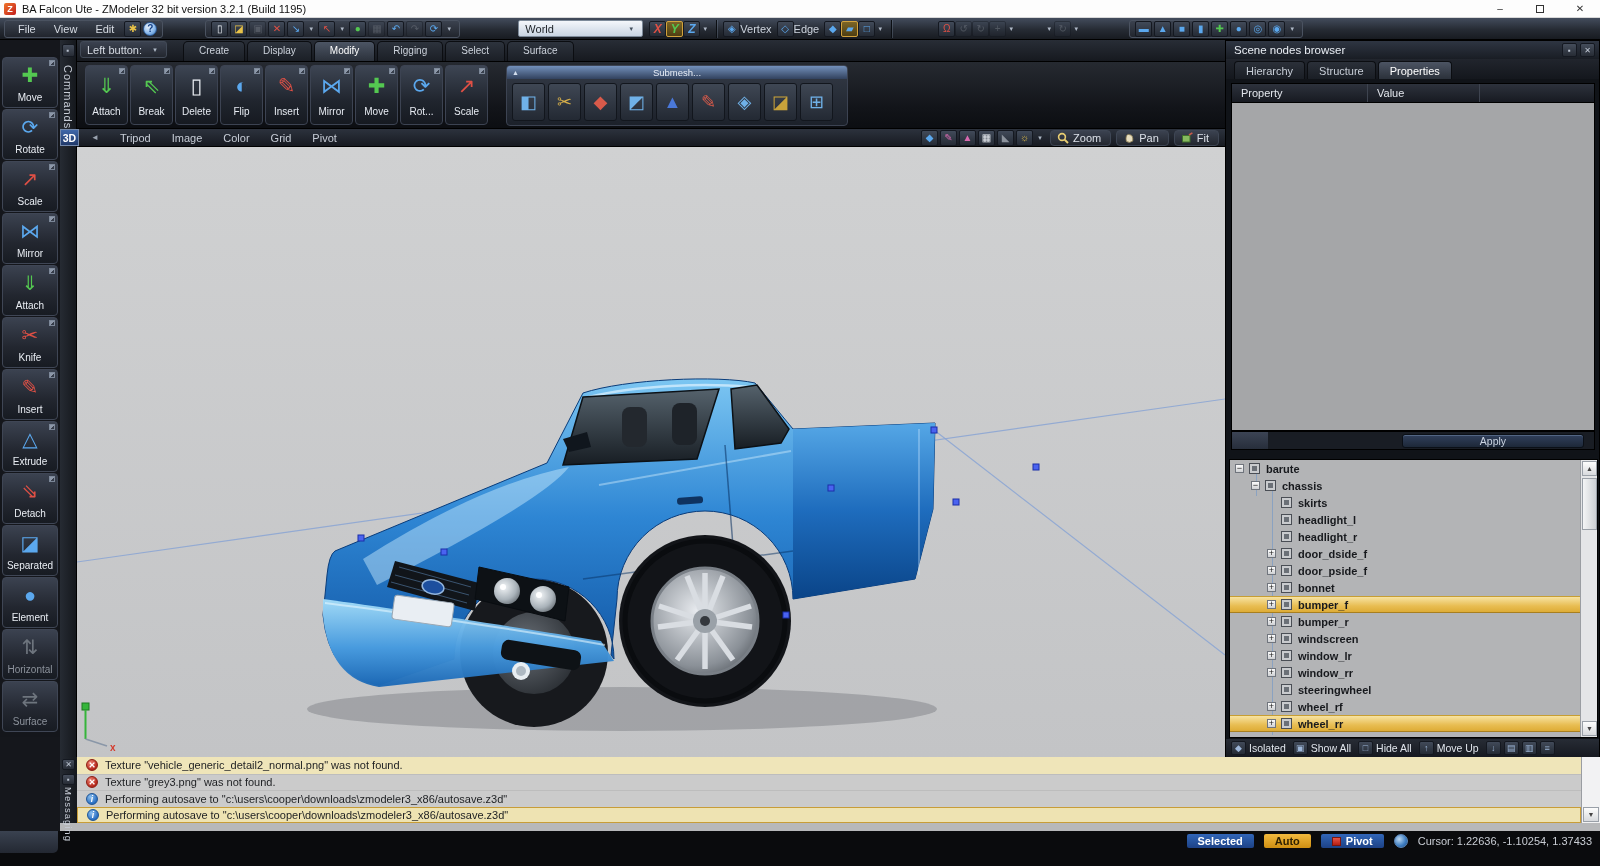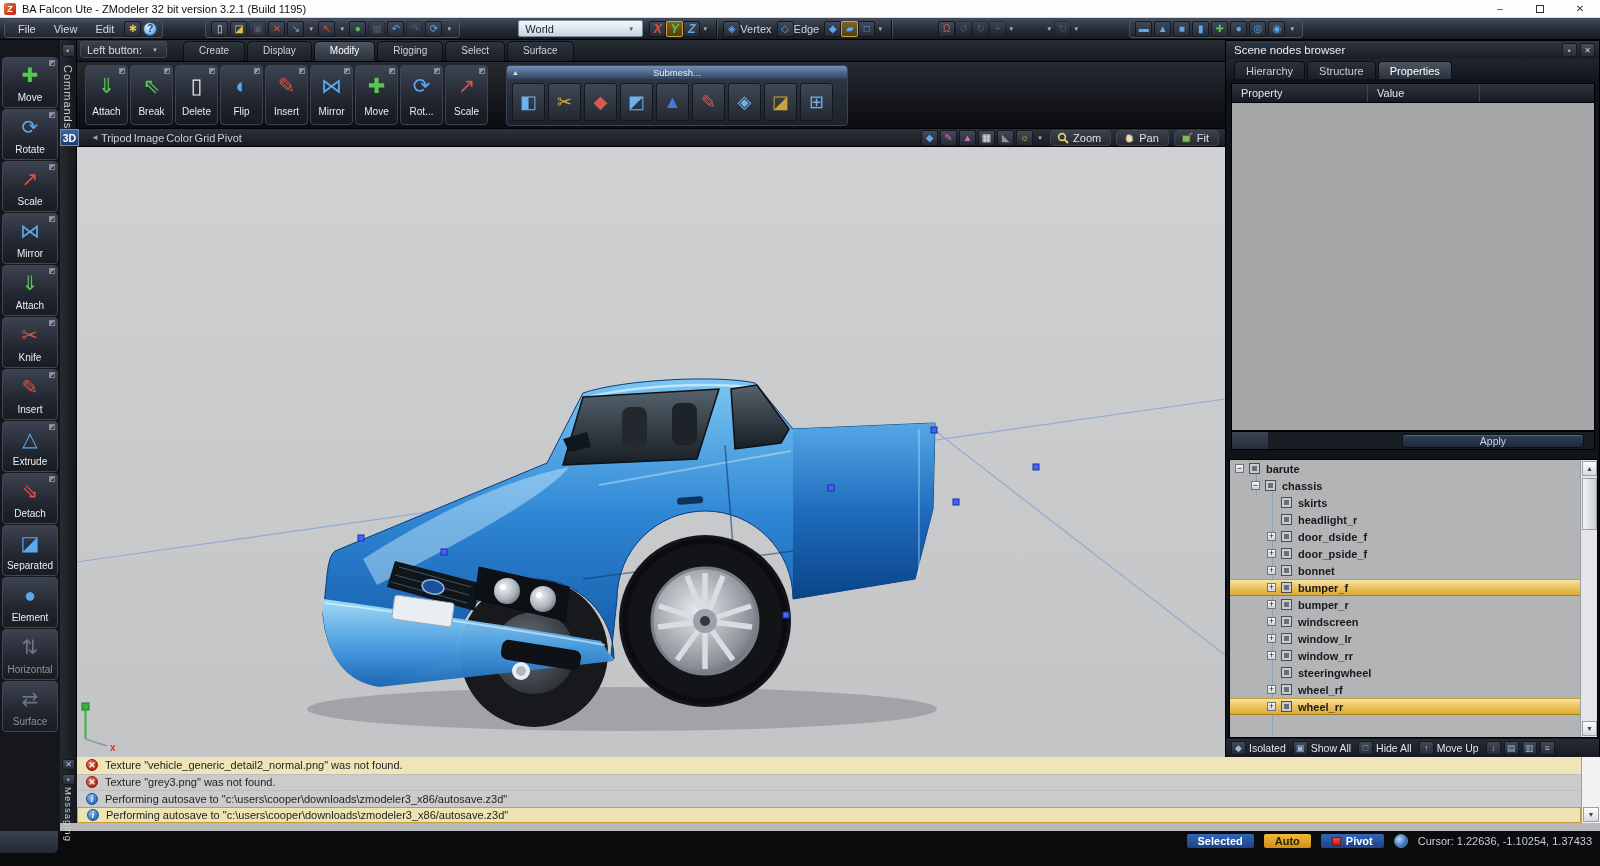--- a/index.html
+++ b/index.html
@@ -59,21 +59,21 @@
 .stool.off .sic{color:#6e757e!important}
 
 
 #cstrip{position:absolute;left:60px;top:40px;width:17px;height:717px;background:linear-gradient(90deg,#262b33,#15181d);border-right:1px solid #000;display:flex;flex-direction:column;align-items:center}
 .vtext{writing-mode:vertical-rl;color:#c9cfd9;font-size:11px;letter-spacing:1px;margin-top:8px}
 .pintile{width:13px;height:13px;margin-top:4px;border-radius:2px;background:linear-gradient(#454d5b,#272c35);border:1px solid #141820;color:#b9c2cf;font-size:8px;display:flex;align-items:center;justify-content:center}
 
 
 #vlabel3d{position:absolute;left:60px;top:129px;width:19px;height:17px;background:linear-gradient(#3f68aa,#20396a);border:1px solid #7388aa;color:#fff;font-weight:bold;font-size:10.5px;display:flex;align-items:center;justify-content:center;z-index:3}
 #vphead{position:absolute;left:79px;top:129px;width:1146px;height:18px;background:linear-gradient(#2c323d,#171a21);display:flex;align-items:center;font-size:11px;color:#c7cdd7;border-bottom:1px solid #000;padding:0 6px}
-.vmenu{margin-left:2px}
+.vmenu{margin-left:21px}
 .vh-arrow{font-size:8px;color:#9aa3b0;margin-left:6px}
 .vpright{margin-left:auto;display:flex;align-items:center;gap:2px}
 .navbtn{display:flex;align-items:center;gap:4px;padding:1px 9px 1px 6px;border:1px solid #3e4654;border-radius:4px;background:linear-gradient(#3b4250,#23272f);color:#dbe0e8;font-size:11px;margin-left:3px}
 #viewport{position:absolute;left:77px;top:147px;width:1148px;height:610px;background:linear-gradient(#d0d1d2,#c3c4c6);overflow:hidden}
 
 
 #scenepanel{position:absolute;left:1225px;top:40px;width:375px;height:717px;background:#101318;border:1px solid #000}
 .sphead{height:18px;display:flex;align-items:center;padding:0 4px 0 8px;color:#e9edf3;font-size:11.5px;background:linear-gradient(#2e3542,#191d24)}
 .spbtn{width:15px;height:14px;margin-left:3px;border-radius:2px;background:linear-gradient(#454d5b,#272c35);border:1px solid #141820;color:#c4ccd8;font-size:8px;display:flex;align-items:center;justify-content:center}
 .sptabs{height:20px;display:flex;align-items:flex-end;padding-left:8px;background:linear-gradient(#21252d,#14171d)}
@@ -560,20 +560,25 @@
         <span>chassis</span>
       </div>
     <div class="trow lvl2">
         <span class="exp none"></span>
         <span class="nico"></span>
         <span>skirts</span>
       </div>
     <div class="trow lvl2">
         <span class="exp none"></span>
         <span class="nico"></span>
+        <span>headlight_l</span>
+      </div>
+    <div class="trow lvl2">
+        <span class="exp none"></span>
+        <span class="nico"></span>
         <span>headlight_r</span>
       </div>
     <div class="trow lvl2">
         <span class="exp">+</span>
         <span class="nico"></span>
         <span>door_dside_f</span>
       </div>
     <div class="trow lvl2">
         <span class="exp">+</span>
         <span class="nico"></span>

